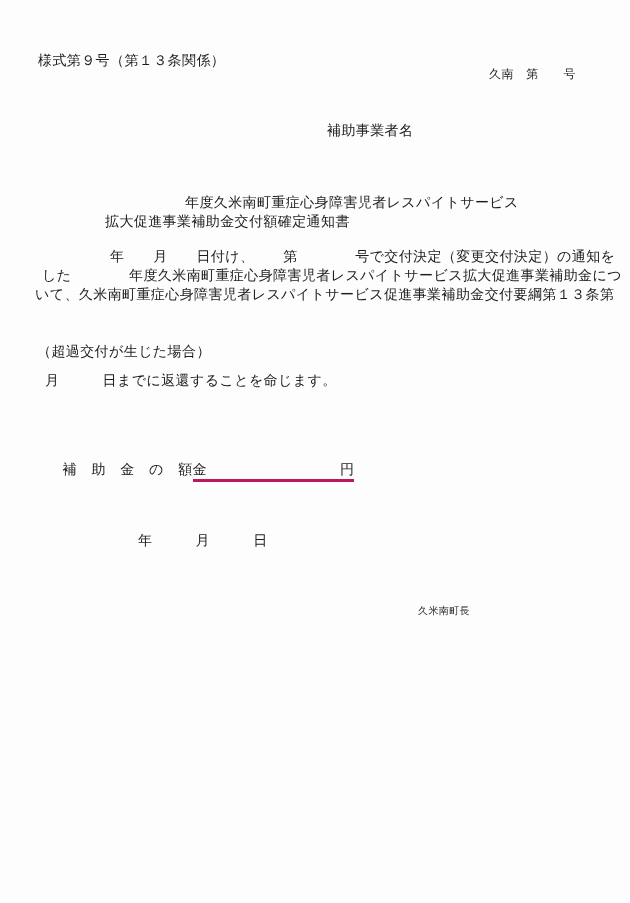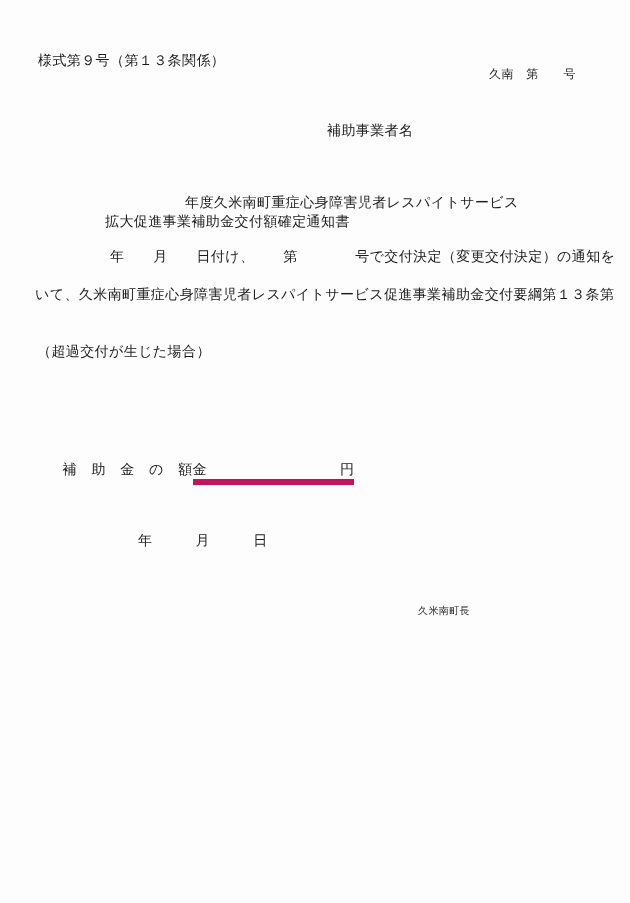--- a/index.html
+++ b/index.html
@@ -33,21 +33,21 @@
   .body-line3   { left: 35px;  top: 287px; }
   .body-line4   { left: 43px;  top: 306px; }
   .excess-head  { left: 37px;  top: 344px; }
   .excess-line1 { left: 42px;  top: 354px; }
   .excess-line2 { left: 45px;  top: 373px; }
   .amount-row   { left: 47px;  top: 446px; }
   .date-line    { left: 138px; top: 533px; }
   .signature    { left: 418px; top: 603px; font-size: 10px; }
   .uline {
     display: inline-block;
-    border-bottom: 6px solid #be185d;
+    border-bottom: 3px solid #be185d;
     padding-bottom: 1px;
   }
   .amt-space {
     display: inline-block;
     width: 133px;
     height: 1px;
   }
 </style>
 </head>
 <body>
@@ -59,27 +59,29 @@
   <div class="t doc-number">久南　第　　号</div>
 
   <div class="t recipient">補助事業者名</div>
 
   <div class="t title-line1">年度久米南町重症心身障害児者レスパイトサービス</div>
 
   <div class="t title-line2">拡大促進事業補助金交付額確定通知書</div>
 
   <div class="t body-line1">年　　月　　日付け、　　第　　　　号で交付決定（変更交付決定）の通知を</div>
 
+  <div class="t body-line2">した　　　　年度久米南町重症心身障害児者レスパイトサービス拡大促進事業補助金につ</div>
 
   <div class="t body-line3">いて、久米南町重症心身障害児者レスパイトサービス促進事業補助金交付要綱第１３条第</div>
 
 
   <div class="t excess-head">（超過交付が生じた場合）</div>
 
 
+  <div class="t excess-line2">月　　　日までに返還することを命じます。</div>
 
   <div class="t amount-row">
     <span>補　助　金　の　額</span><span class="uline"><span>金</span><span class="amt-space"></span><span>円</span></span>
   </div>
 
   <div class="t date-line">年　　　月　　　日</div>
 
   <div class="t signature">久米南町長</div>
 
 </div>

